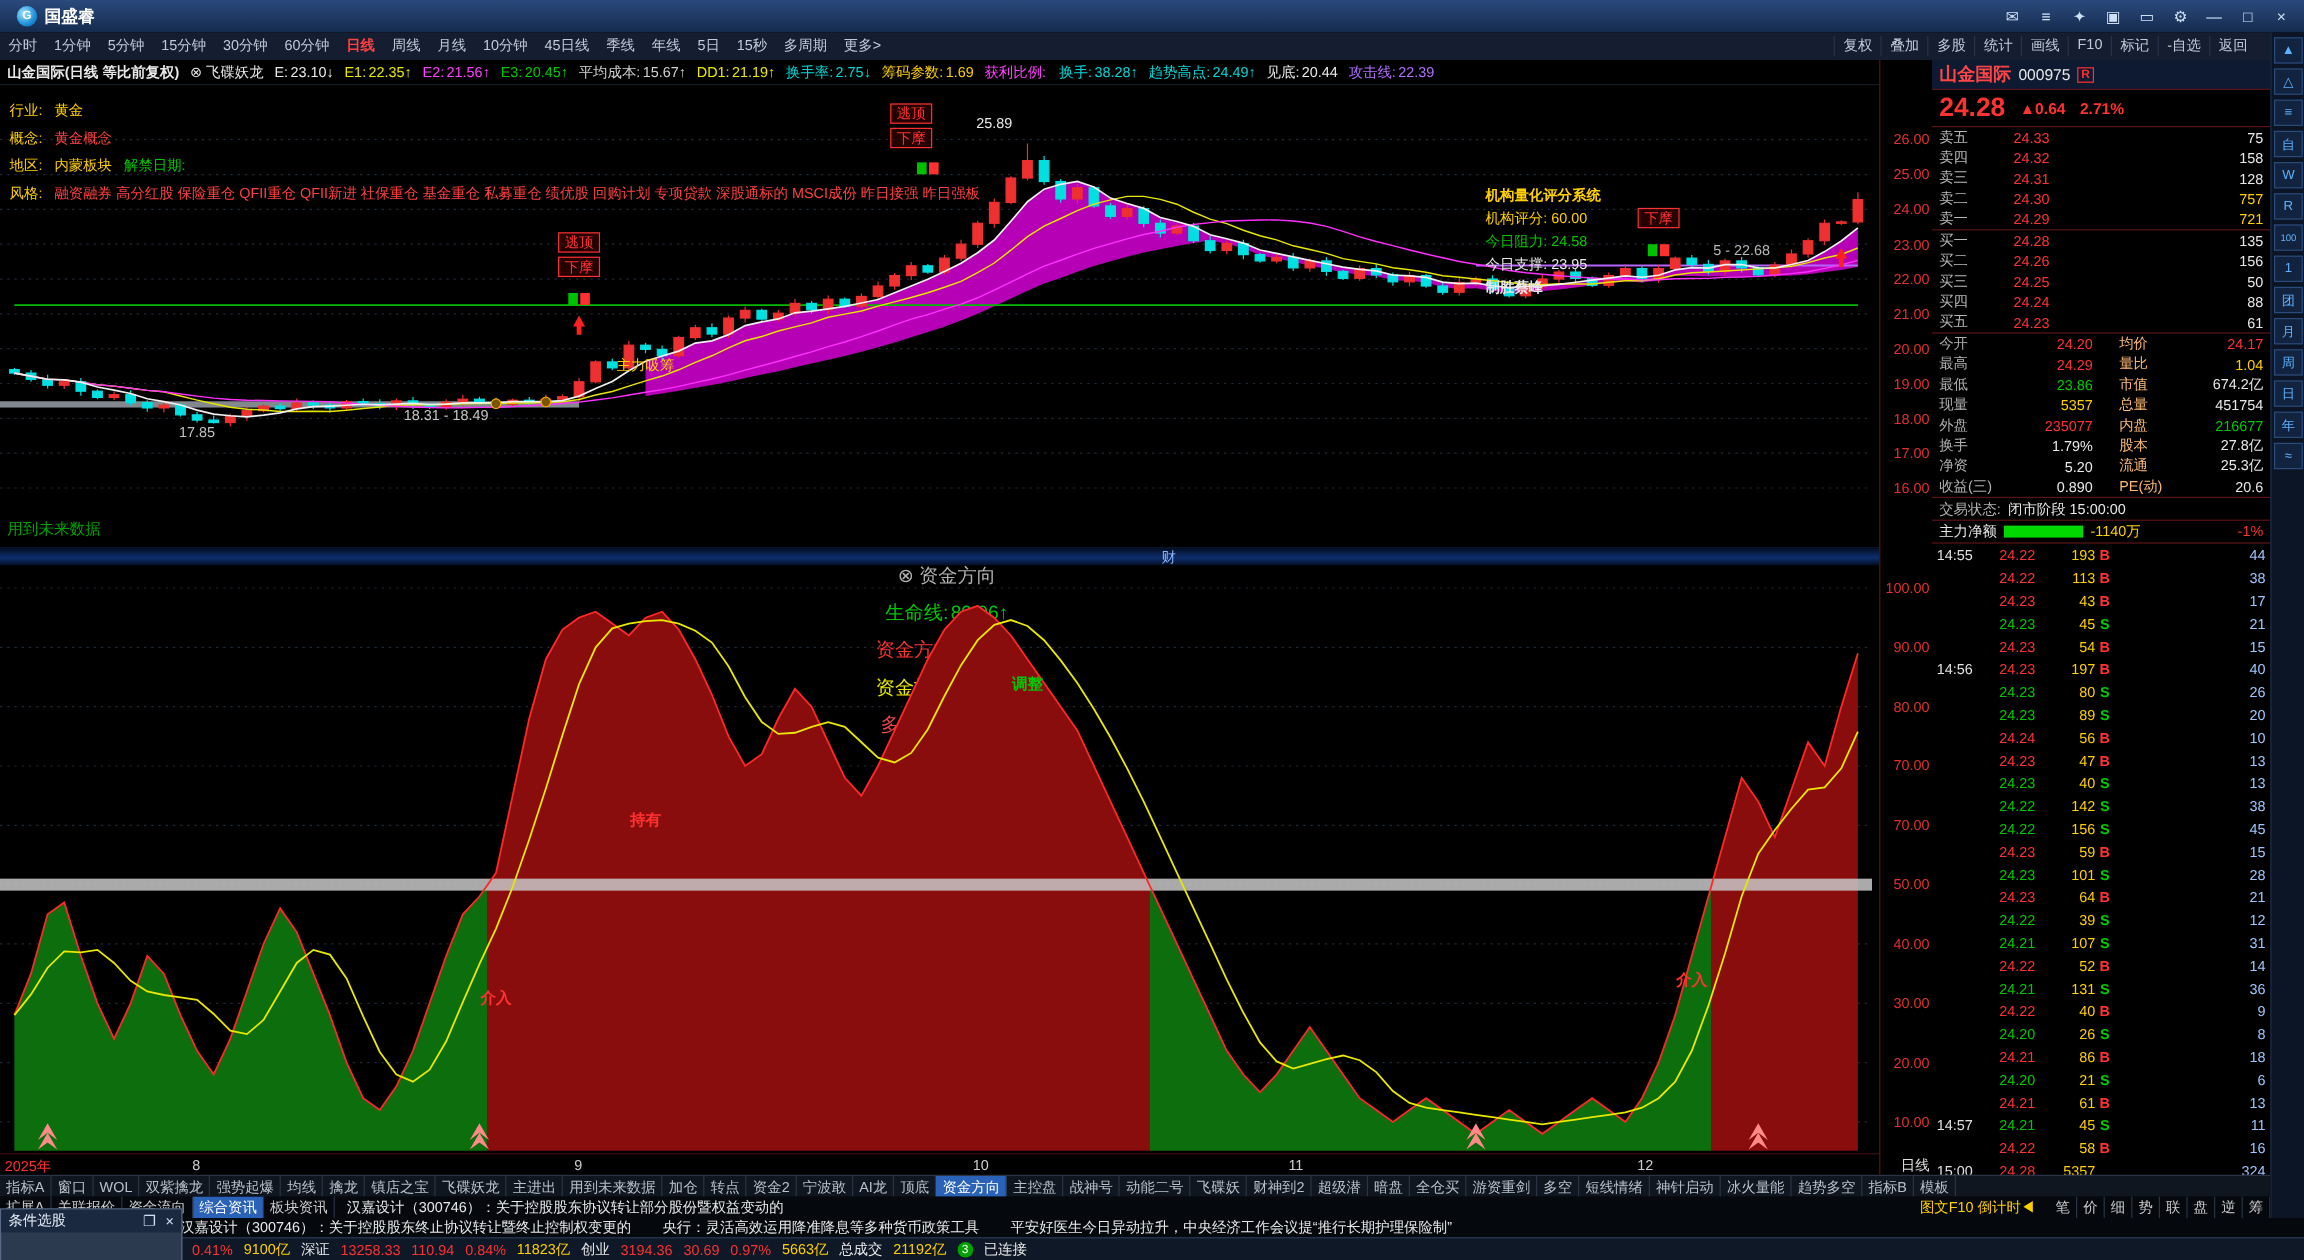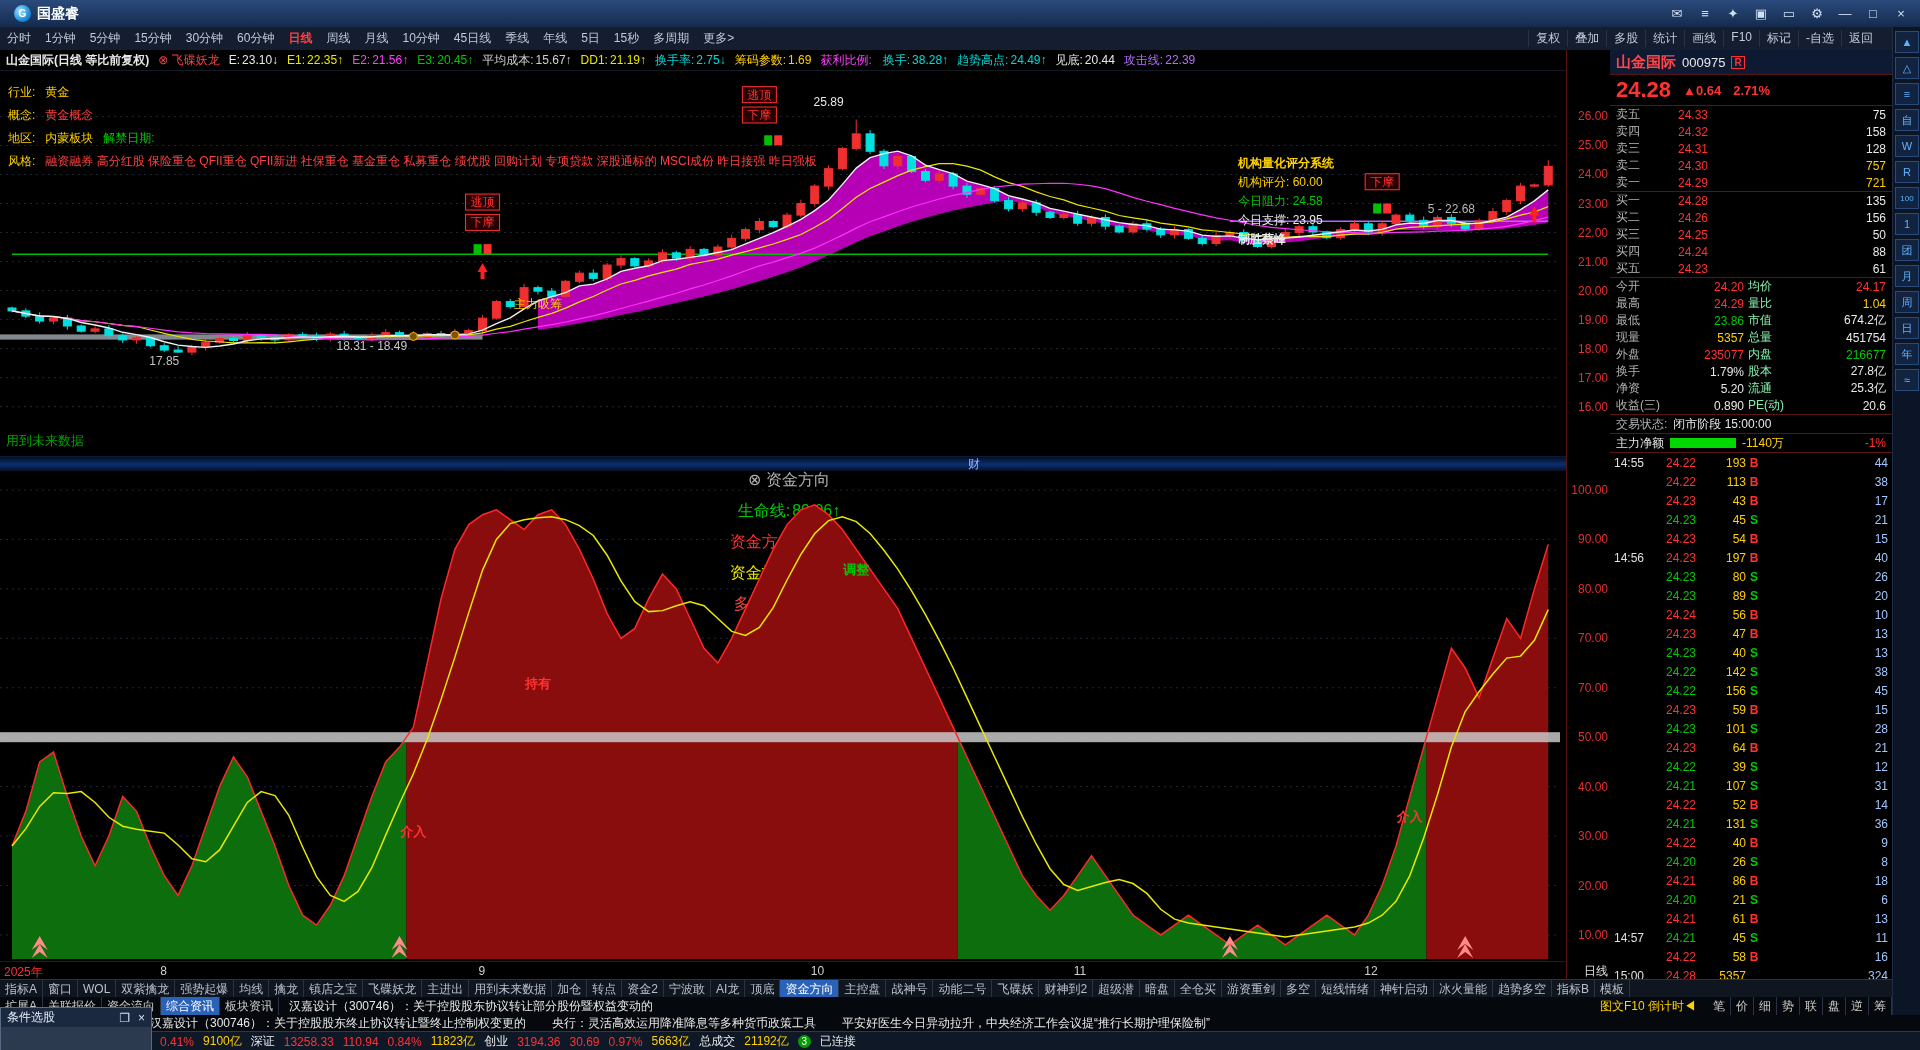--- a/index.html
+++ b/index.html
@@ -15,21 +15,21 @@
   #top-right .ticon{width:18px;text-align:center;}
   
   #toolbar{position:absolute;left:0;top:27px;width:1920px;height:23px;background:#141e30;border-bottom:1px solid #3a1010;display:flex;align-items:center;font-size:12px;color:#c2cad8;}
   .tb-item{padding:0 7px;white-space:nowrap;}
   .tb-item.active{color:#ff4040;font-weight:bold;}
   #toolbar-right{margin-left:auto;display:flex;padding-right:40px;}
   #toolbar-right .tb-item{border-left:1px solid #26334a;}
   
   #chart-col{position:absolute;left:0;top:50px;width:1566px;height:929px;background:#000;}
   #param-line{height:20px;display:flex;align-items:center;gap:9px;padding-left:6px;font-size:12px;white-space:nowrap;overflow:hidden;border-bottom:1px solid #131a24;}
-  #param-line .chip{color:#ef4444;text-align:center;}
+  #param-line .chip{color:#e5e5e5;text-align:center;}
   #main-svg{position:absolute;left:0;top:20px;width:1566px;height:386px;display:block;}
   #overlay-info{position:absolute;left:0;top:20px;width:1566px;height:386px;pointer-events:none;font-size:12px;}
   .ov-row{position:absolute;left:8px;white-space:nowrap;}
   #info-block{position:absolute;line-height:19px;font-size:12px;white-space:nowrap;}
   #watermark{position:absolute;left:6px;top:362px;color:#00a000;font-size:13px;}
   #divider{position:absolute;left:0;top:406px;width:1566px;height:14px;background:linear-gradient(#050f24,#0d2e6e 55%,#050f24);border-top:1px solid #0a1a3a;}
   #divider span{position:absolute;left:968px;top:0;color:#8fb8ff;font-size:12px;line-height:14px;}
   #osc-header{position:absolute;left:0;top:420px;width:1566px;height:18px;display:flex;align-items:center;gap:10px;padding-left:6px;font-size:16px;white-space:nowrap;flex-direction:column;}
   #osc-svg{position:absolute;left:0;top:438px;width:1566px;height:473px;display:block;}
   #axis-row{position:absolute;left:0;top:911px;width:1566px;height:18px;border-top:1px solid #3a1010;}
@@ -50,21 +50,21 @@
   .qp-chg,.qp-pct{color:#ff3232;font-size:13px;font-weight:bold;}
   .book-row{height:17px;display:flex;align-items:center;padding:0 6px;}
   .book-row .bl{width:34px;color:#b8b8b8;}
   .book-row .bp{width:58px;text-align:right;}
   .book-row .bv{flex:1;text-align:right;}
   .book-sep{border-top:1px solid #5a1414;}
   #qp-stats{border-top:1px solid #5a1414;}
   .st-row{height:17px;display:flex;align-items:center;padding:0 6px;}
   .st-row .sl{width:52px;color:#b0b0b0;}
   .st-row .sv{width:76px;text-align:right;}
-  .st-row .sl2{width:52px;color:#86efac;padding-left:4px;}
+  .st-row .sl2{width:52px;color:#fdba74;padding-left:22px;}
   .st-row .sv2{flex:1;text-align:right;}
   .qp-line{height:18px;display:flex;align-items:center;padding:0 6px;border-top:1px solid #5a1414;gap:6px;}
   .flow-bar{width:66px;height:10px;background:#00d800;}
   #qp-ticks{border-top:1px solid #5a1414;}
   .tick-row{height:19px;display:flex;align-items:center;padding:0 4px;}
   .tick-row .tt{width:38px;color:#e0e0e0;}
   .tick-row .tp{width:44px;text-align:right;}
   .tick-row .tv{width:50px;text-align:right;color:#ffd000;}
   .tick-row .tb{width:16px;text-align:center;font-weight:bold;}
   .tick-row .tc{flex:1;text-align:right;color:#9fc6ff;}

